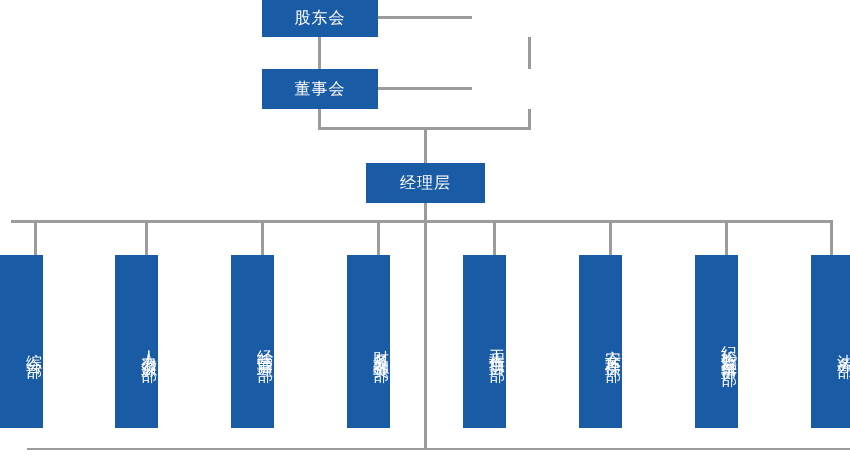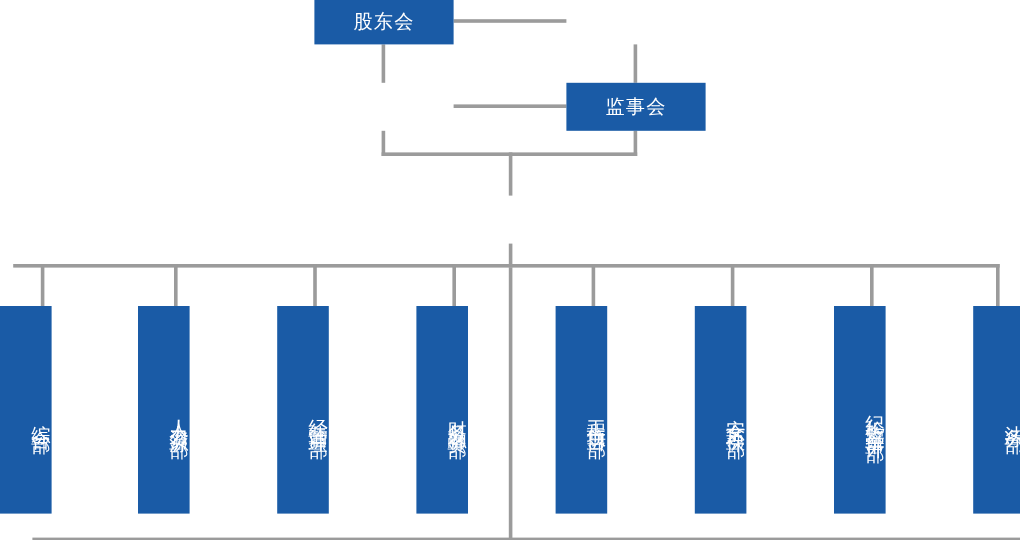--- a/index.html
+++ b/index.html
@@ -64,25 +64,28 @@
   <div class="conn conn-v" style="left:318px; top:109px; height:21px;"></div>
   <div class="conn conn-v" style="left:528px; top:109px; height:21px;"></div>
   <div class="conn conn-h" style="left:318px; top:127px; width:213px;"></div>
   <div class="conn conn-v" style="left:424px; top:127px; height:36px;"></div>
 
   <div class="node horiz" style="left:262px; top:0px; width:116px; height:37px;">
     <span>股东会</span>
   </div>
 
 
-
-  <div class="node horiz" style="left:472px; top:69px; width:116px; height:40px;">
-    <span>监事会</span>
+  <div class="node horiz" style="left:262px; top:69px; width:116px; height:40px;">
+    <span>董事会</span>
   </div>
 
+
+  <div class="node horiz" style="left:366px; top:163px; width:119px; height:40px;">
+    <span>经理层</span>
+  </div>
 
   <div class="conn conn-v" style="left:424px; top:203px; height:20px;"></div>
 
   <div class="conn conn-h" style="left:11px; top:220px; width:822px;"></div>
 
   <div class="conn conn-v" style="left:34px;  top:220px; height:35px;"></div>
   <div class="conn conn-v" style="left:145px; top:220px; height:35px;"></div>
   <div class="conn conn-v" style="left:261px; top:220px; height:35px;"></div>
   <div class="conn conn-v" style="left:377px; top:220px; height:35px;"></div>
   <div class="conn conn-v" style="left:493px; top:220px; height:35px;"></div>

